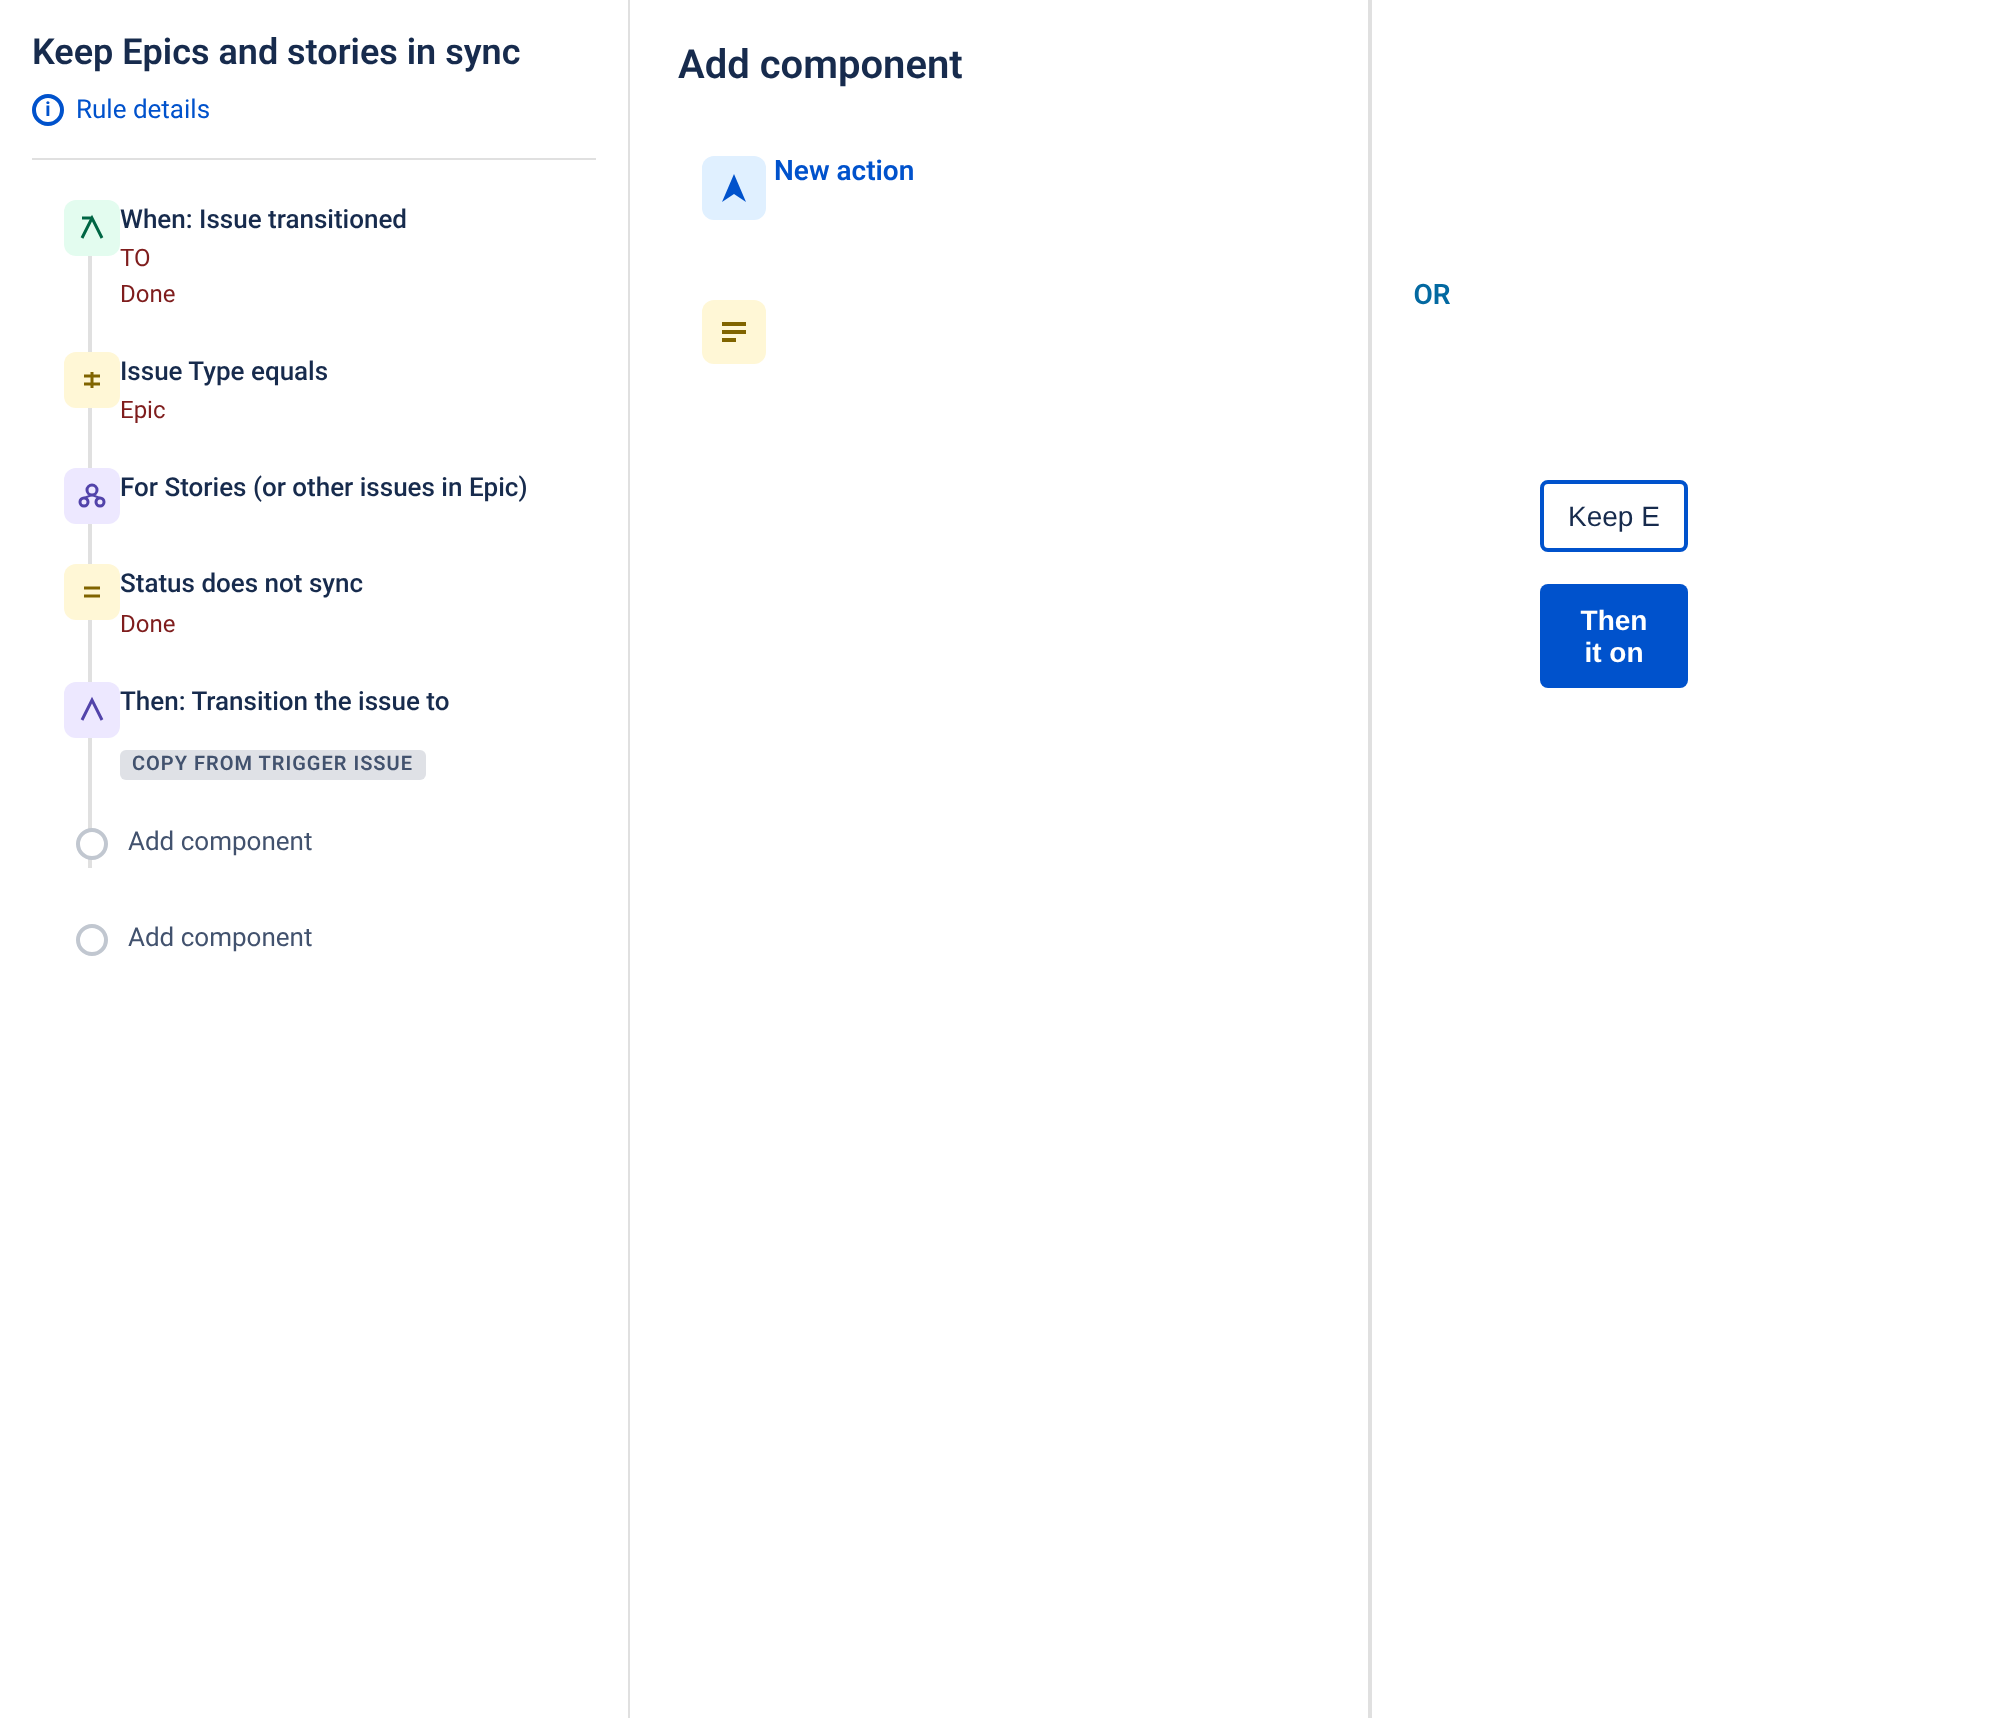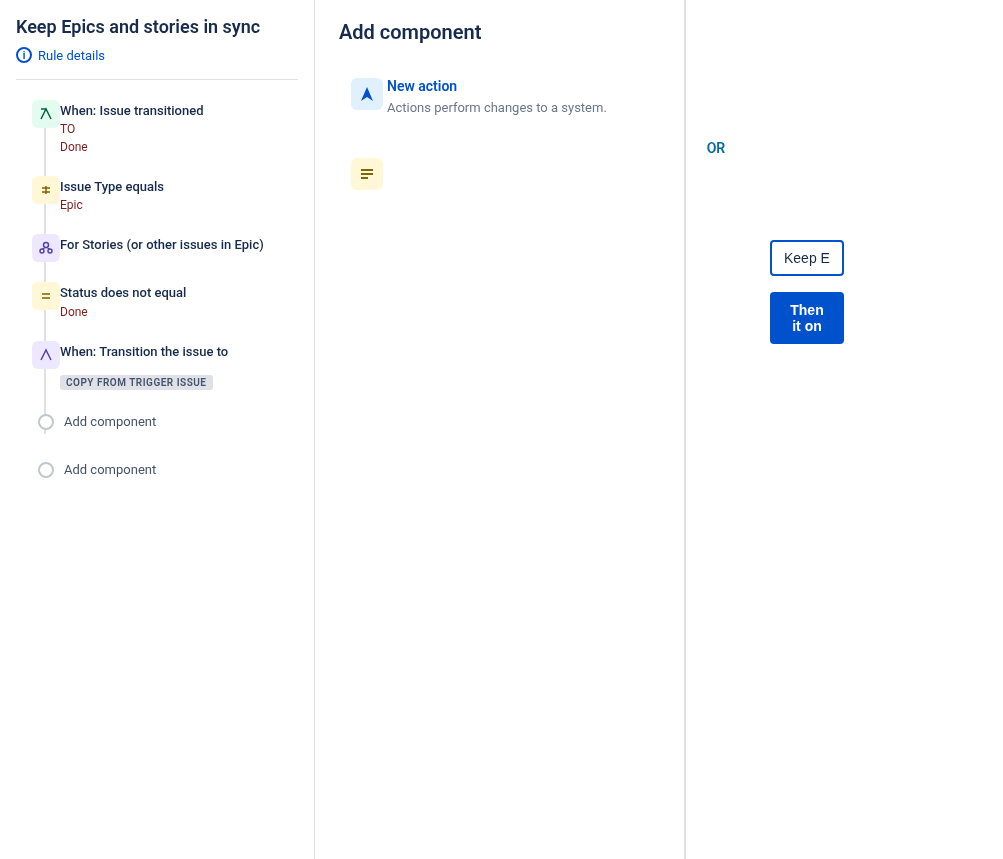--- a/index.html
+++ b/index.html
@@ -304,33 +304,33 @@
         </div>
       </div>
 
       <div class="timeline-item">
         <div class="timeline-icon icon-yellow">
           <svg width="16" height="16" viewBox="0 0 16 16" fill="none">
             <path d="M4 6 L12 6 M4 10 L12 10" stroke="#806400" stroke-width="1.5"></path>
           </svg>
         </div>
         <div class="timeline-content">
-          <div class="label">Status does not equal</div>
+          <div class="label">Status does not sync</div>
           <div class="sublabel">Done</div>
         </div>
       </div>
 
       <div class="timeline-item">
         <div class="timeline-icon icon-purple">
           <svg width="16" height="16" viewBox="0 0 16 16" fill="none">
             <path d="M3 13 L8 3 L13 13" stroke="#5243aa" stroke-width="1.5" fill="none"></path>
           </svg>
         </div>
         <div class="timeline-content">
-          <div class="label">When: Transition the issue to</div>
+          <div class="label">Then: Transition the issue to</div>
           <div class="badge">COPY FROM TRIGGER ISSUE</div>
         </div>
       </div>
 
       <div class="add-component-item spacer">
         <div class="add-component-circle"></div>
         <span>Add component</span>
       </div>
 
     </div>
@@ -345,21 +345,20 @@
     <div class="add-component-title">Add component</div>
 
     <div class="component-card">
       <div class="component-card-icon card-icon-blue">
         <svg width="18" height="18" viewBox="0 0 18 18" fill="none">
           <polygon points="9,2 3,16 9,12 15,16" fill="#0052cc"></polygon>
         </svg>
       </div>
       <div class="component-card-content">
         <div class="component-card-title">New action</div>
-        <div class="component-card-desc">Actions perform changes to a system.</div>
       </div>
     </div>
 
     <div class="component-card">
       <div class="component-card-icon card-icon-yellow">
         <svg width="18" height="18" viewBox="0 0 18 18" fill="none">
           <line x1="3" y1="5" x2="15" y2="5" stroke="#806400" stroke-width="2"></line>
           <line x1="3" y1="9" x2="15" y2="9" stroke="#806400" stroke-width="2"></line>
           <line x1="3" y1="13" x2="10" y2="13" stroke="#806400" stroke-width="2"></line>
         </svg>

